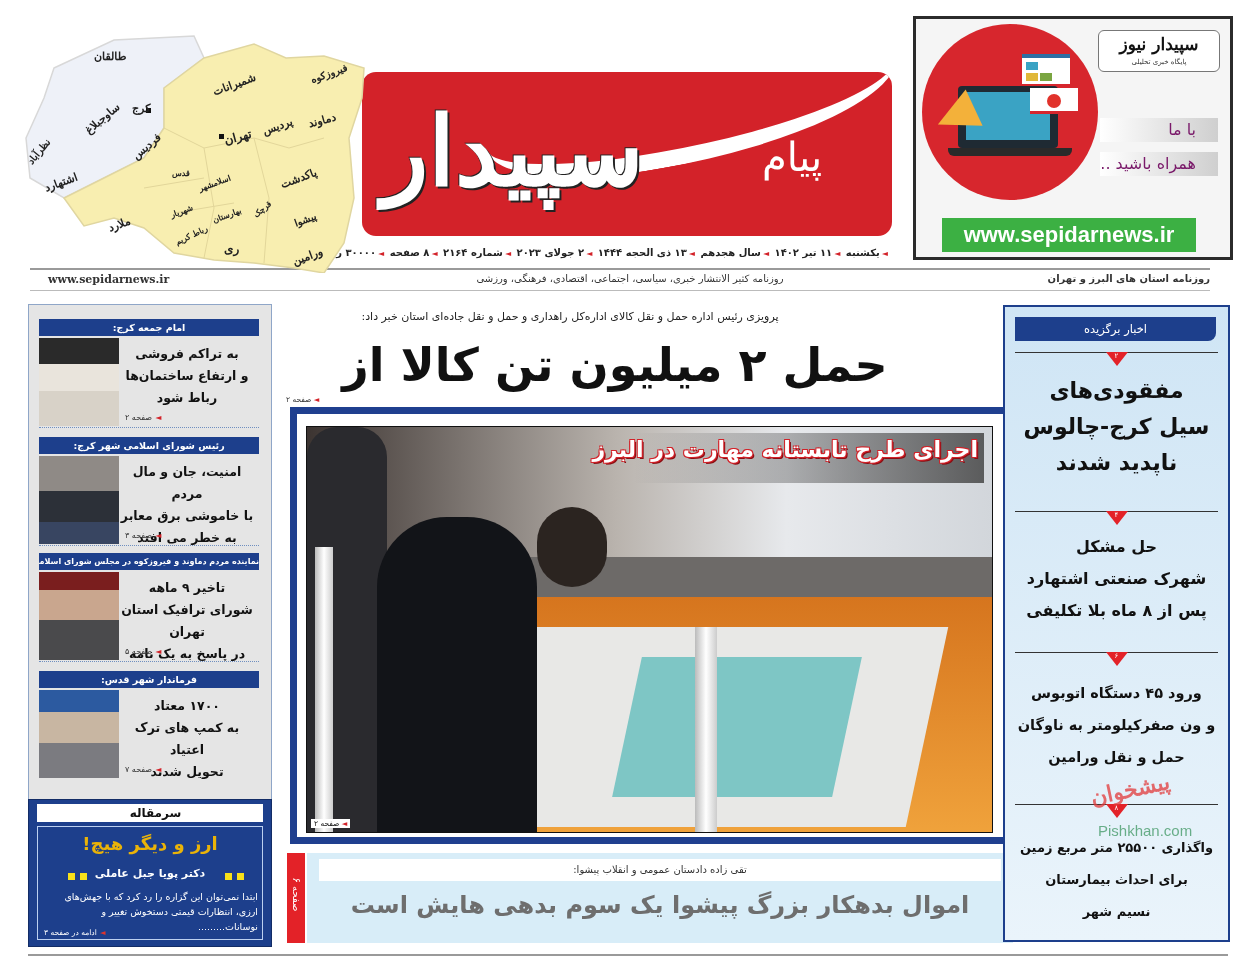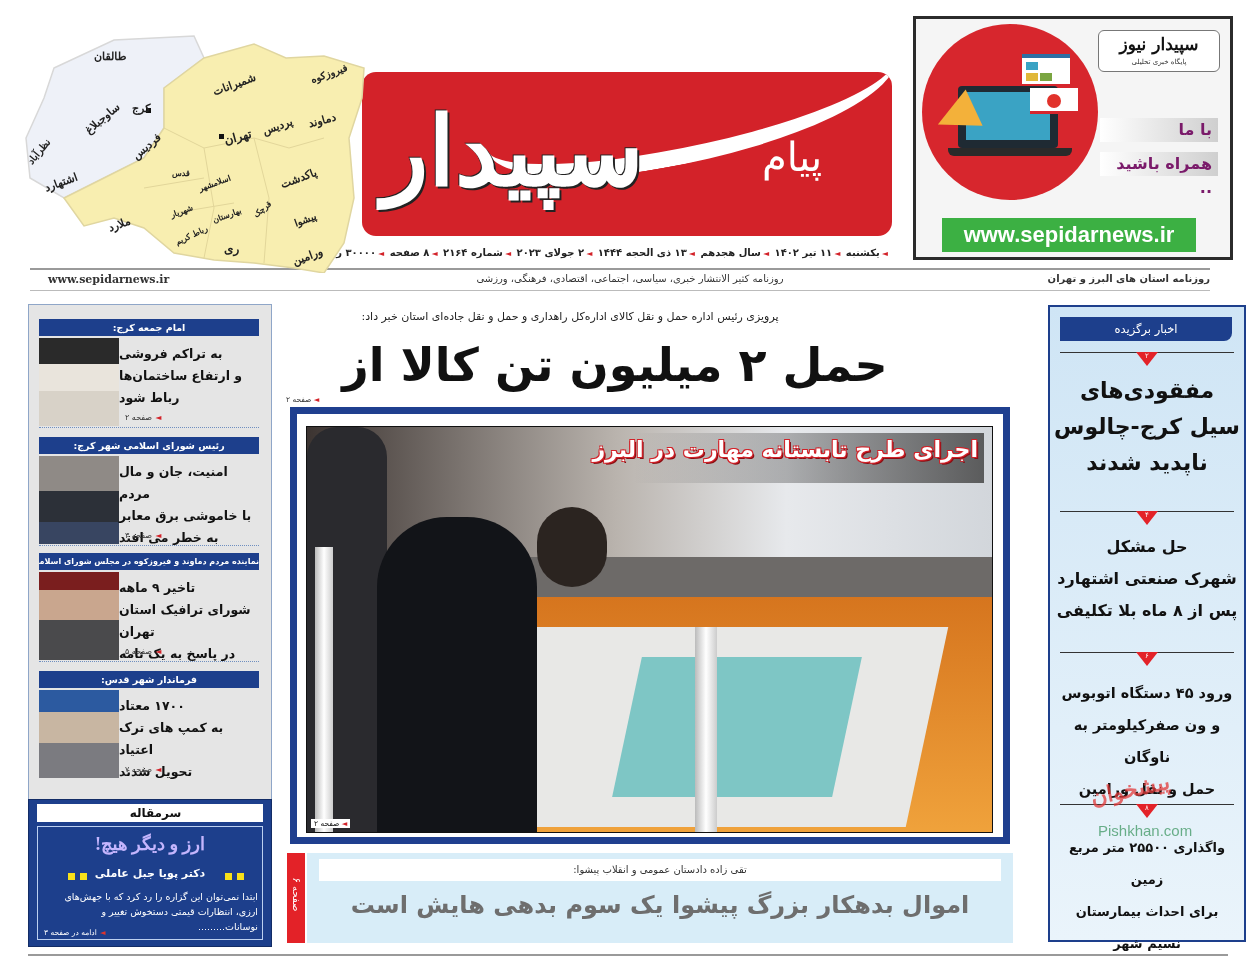--- a/index.html
+++ b/index.html
@@ -14,21 +14,21 @@
   .ad-laptop-screen { left: 44px; top: 68px; width: 84px; height: 48px; background: #3aa3c4; }
   .ad-laptop-base { left: 26px; top: 124px; width: 124px; height: 8px; background: #2a2a2a; border-radius: 0 0 6px 6px; }
   .ad-card1 { left: 100px; top: 30px; width: 48px; height: 30px; background: #fff; border-top: 4px solid #2d6ea3; }
   .ad-card1 i { position: absolute; display: block; width: 12px; height: 8px; }
   .ad-video { left: 108px; top: 64px; width: 48px; height: 26px; background: #fff; border-bottom: 3px solid #d7262d; }
   .ad-video b { position: absolute; left: 17px; top: 6px; width: 14px; height: 14px; border-radius: 50%; background: #e1322b; }
   .ad-megaphone { left: 14px; top: 72px; width: 0; height: 0; border-top: 20px solid transparent; border-bottom: 20px solid transparent; border-right: 40px solid #f3b13a; transform: rotate(-25deg); }
   .ad-logo { left: 1098px; top: 30px; width: 122px; height: 42px; border: 1px solid #777; border-radius: 6px; background: #fff; text-align: center; }
   .ad-logo .l1 { font-family: "DejaVu Serif", serif; font-weight: bold; font-size: 17px; color: #111; line-height: 26px; }
   .ad-logo .l2 { font-size: 7px; color: #333; line-height: 10px; }
-  .ad-strip { height: 24px; background: linear-gradient(to left, #cfcfcf, #ffffff); text-align: right; padding-right: 6px; font-weight: bold; color: #7a1a6a; font-size: 16px; line-height: 24px; }
+  .ad-strip { height: 24px; background: linear-gradient(to left, #cfcfcf, #ffffff); text-align: right; padding-right: 22px; font-weight: normal; color: #7a1a6a; font-size: 16px; line-height: 24px; }
   .ad-url { left: 942px; top: 218px; width: 254px; height: 34px; background: #3cb043; color: #fff; font-family: "Liberation Sans", sans-serif; font-weight: bold; font-size: 22px; text-align: center; line-height: 34px; direction: ltr; }
 
   
   .masthead { left: 362px; top: 72px; width: 530px; height: 164px; background: #d32229; border-radius: 14px; overflow: hidden; }
   .mast-main { left: 20px; top: 10px; font-family: "DejaVu Serif", serif; font-size: 96px; font-weight: bold; color: #fff; line-height: 140px; text-shadow: 2px 2px 0 #222, -1px -1px 0 #222; letter-spacing: -4px; }
   .mast-sub { left: 400px; top: 45px; font-family: "DejaVu Serif", serif; font-size: 40px; color: #fff; line-height: 80px; }
   .mast-swash { left: 120px; top: -30px; width: 420px; height: 120px; border-bottom: 16px solid #fff; border-radius: 0 0 60% 40%; transform: rotate(-10deg); }
 
   .dateline { left: 365px; top: 247px; width: 525px; font-size: 10px; font-weight: bold; color: #222; text-align: right; white-space: nowrap; }
   .dateline .tri { color: #d32229; font-size: 8px; margin: 0 2px; }
@@ -40,30 +40,30 @@
 
   
   .map { left: 24px; top: 28px; width: 345px; height: 245px; }
   .map-label { position: absolute; font-family: "DejaVu Serif", serif; font-weight: bold; color: #222; white-space: nowrap; }
 
   
   .left-col { left: 28px; top: 304px; width: 244px; height: 576px; border: 1px solid #8fa6c8; background: #e5e5e5; }
   .lc-item { position: absolute; left: 10px; width: 220px; }
   .lc-head { height: 17px; background: #1d3f8c; color: #fff; font-size: 9.5px; font-weight: bold; text-align: center; line-height: 17px; white-space: nowrap; overflow: hidden; }
   .lc-photo { position: absolute; left: 0; top: 19px; width: 80px; height: 88px; }
-  .lc-text { position: absolute; right: 4px; top: 24px; width: 136px; font-size: 12.5px; font-weight: bold; line-height: 22px; text-align: left; color: #111; }
+  .lc-text { position: absolute; right: 4px; top: 24px; width: 136px; font-size: 12.5px; font-weight: bold; line-height: 22px; text-align: center; color: #111; }
   .lc-page { position: absolute; left: 86px; top: 94px; font-size: 8px; color: #333; }
   .lc-page i { color: #d32229; font-style: normal; margin-left: 3px; }
   .lc-dots { position: absolute; left: 0; right: 0; top: 108px; border-top: 1px dotted #6f8fc0; }
 
   
   .editorial { left: 28px; top: 799px; width: 244px; height: 148px; background: #1d3f8c; border: 1px solid #132c66; }
   .ed-title-box { position: absolute; left: 8px; right: 8px; top: 4px; height: 18px; background: #fff; font-size: 12px; font-weight: bold; text-align: center; line-height: 18px; color: #111; padding-left: 11px; }
   .ed-inner { position: absolute; left: 8px; right: 8px; top: 26px; bottom: 6px; border: 1px solid #bcd0f0; }
-  .ed-headline { position: absolute; left: 0; right: 0; top: 6px; text-align: center; color: #c4b5fd; font-size: 18px; font-weight: bold; font-family: Liberation Serif, serif; }
+  .ed-headline { position: absolute; left: 0; right: 0; top: 6px; text-align: center; color: #eab308; font-size: 18px; font-weight: bold; }
   .ed-author { position: absolute; left: 0; right: 0; top: 40px; text-align: center; color: #fff; font-size: 11px; font-weight: bold; }
   .ed-sq { position: absolute; top: 46px; width: 7px; height: 7px; background: #f7e11a; }
   .ed-body { position: absolute; right: 4px; left: 4px; top: 62px; color: #fff; font-size: 9.5px; line-height: 15px; text-align: right; }
   .ed-more { position: absolute; left: 6px; bottom: 2px; color: #fff; font-size: 7.5px; }
   .ed-more i { color: #e0342c; font-style: normal; margin-left: 3px; }
 
   
   .kicker { left: 290px; top: 310px; width: 560px; text-align: center; font-size: 11px; color: #222; }
   .main-headline { left: 295px; top: 330px; width: 640px; text-align: center; font-size: 46px; font-weight: bold; color: #111; letter-spacing: -1px; line-height: 70px; }
   .main-page { left: 286px; top: 395px; font-size: 7.5px; color: #333; }
@@ -86,21 +86,21 @@
   .ph-page { position: absolute; left: 4px; bottom: 4px; background: #fff; font-size: 7.5px; color: #111; padding: 0 3px; }
   .ph-page i { color: #d32229; font-style: normal; margin-left: 2px; }
 
   .bottom-story { left: 307px; top: 853px; width: 706px; height: 90px; background: #d8edf8; }
   .bs-tab { left: 287px; top: 853px; width: 18px; height: 90px; background: #e32228; color: #fff; }
   .bs-tab span { position: absolute; left: -28px; top: 36px; width: 74px; transform: rotate(90deg); font-size: 10px; text-align: center; white-space: nowrap; }
   .bs-kicker { position: absolute; left: 12px; right: 12px; top: 6px; height: 22px; background: #fff; text-align: center; font-size: 10px; line-height: 22px; color: #333; }
   .bs-headline { position: absolute; left: 0; right: 0; top: 38px; text-align: center; font-size: 24px; font-weight: bold; color: #6e6e6e; }
 
   
-  .right-col { left: 1048px; top: 305px; width: 198px; height: 637px; border: 2px solid #1d3f8c; background: linear-gradient(to bottom, #cfe5f5, #eaf4fb); }
+  .right-col { left: 1003px; top: 305px; width: 227px; height: 637px; border: 2px solid #1d3f8c; background: linear-gradient(to bottom, #cfe5f5, #eaf4fb); }
   .rc-header { position: absolute; left: 10px; right: 12px; top: 10px; height: 24px; background: #1d3f8c; color: #fff; font-size: 11.5px; text-align: center; line-height: 24px; border-radius: 0 0 8px 0; }
   .rc-divider { position: absolute; left: 10px; right: 10px; height: 1px; background: #333; }
   .rc-num { position: absolute; left: 50%; margin-left: -11px; width: 22px; height: 14px; }
   .rc-num::before { content: ""; position: absolute; left: 0; top: 0; border-left: 11px solid transparent; border-right: 11px solid transparent; border-top: 14px solid #e32228; }
   .rc-num span { position: absolute; left: 0; right: 0; top: 0; color: #fff; font-size: 7px; text-align: center; line-height: 8px; }
   .rc-story { position: absolute; left: 4px; right: 4px; text-align: center; font-weight: bold; color: #111; }
   .watermark { left: 1090px; top: 776px; color: #e23a3a; opacity: .75; font-family: "DejaVu Serif", serif; font-size: 22px; font-weight: bold; transform: rotate(-12deg); }
   .watermark2 { left: 1098px; top: 822px; color: #15803d; opacity: .6; font-family: "Liberation Sans", sans-serif; font-size: 15px; direction: ltr; }
 </style>
 </head>

